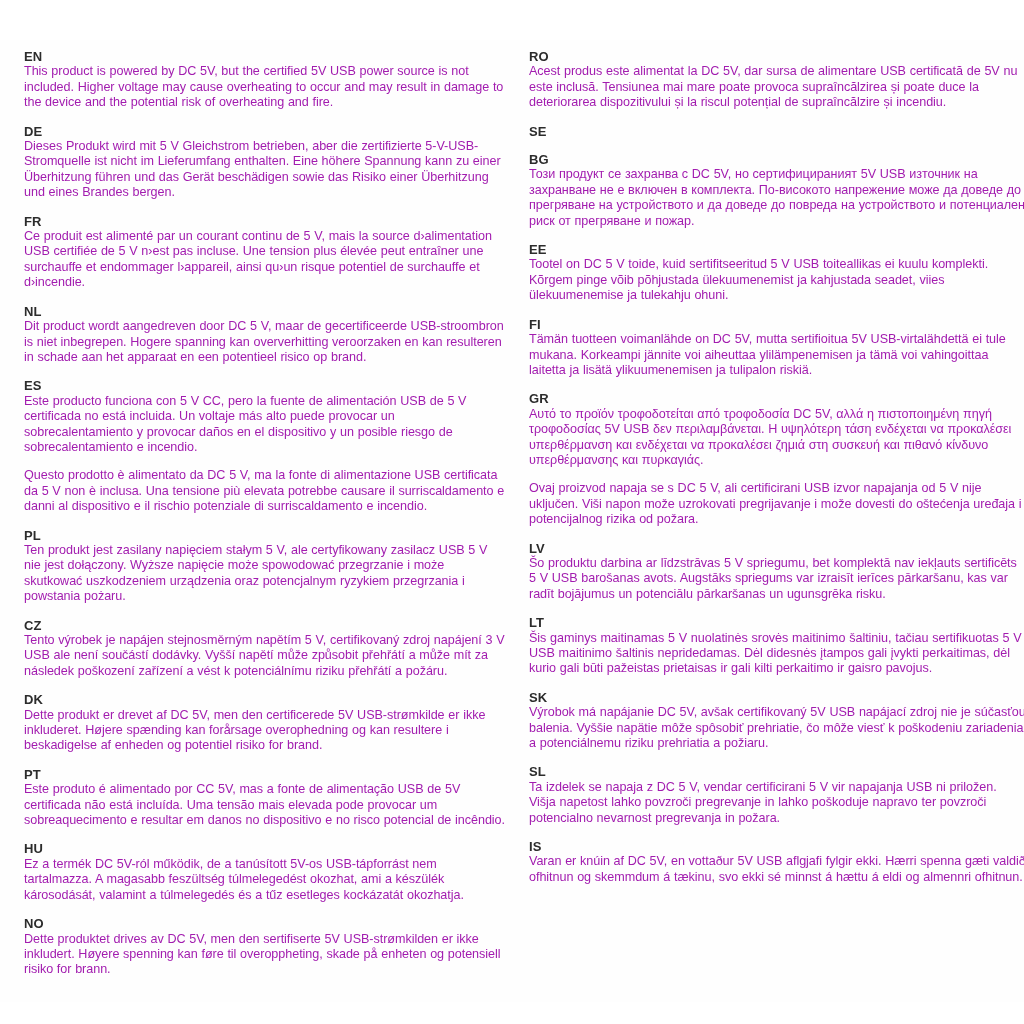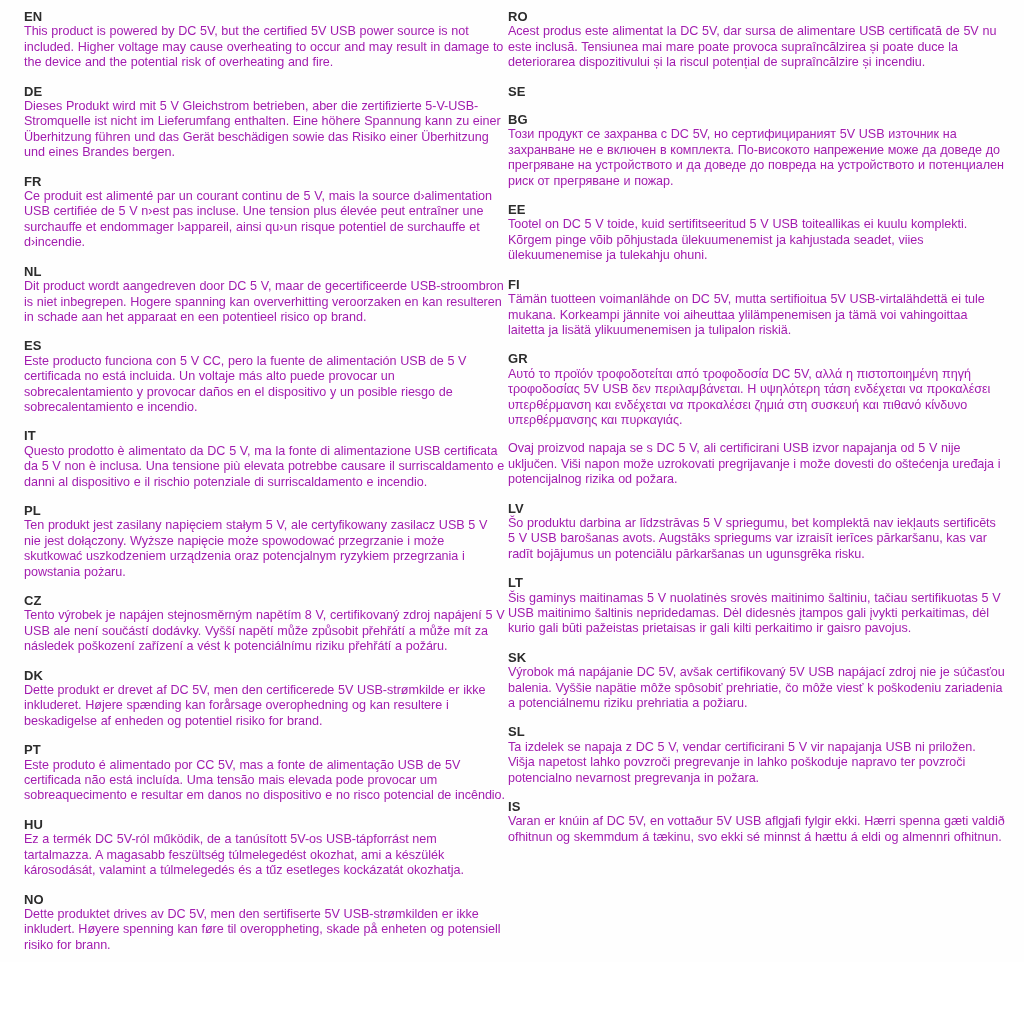--- a/index.html
+++ b/index.html
@@ -13,22 +13,23 @@
     overflow: hidden;
     font-family: "Liberation Sans", sans-serif;
     -webkit-font-smoothing: antialiased;
   }
   .page {
     box-sizing: border-box;
     width: 1024px;
     height: 962px;
     padding: 9px 12px 0 24px;
     display: flex;
-    gap: 2px;
+    gap: 23px;
     background: #fefefe;
+    margin-top: 40px;
   }
   .column {
     flex: 0 0 auto;
   }
   .column.left  { width: 482px; }
   .column.right { width: 497px; }
   .section {
     margin: 0 0 13px 0;
   }
   .lang-code {
@@ -72,32 +73,31 @@
     <div class="lang-code">NL</div>
     <p class="lang-text">Dit product wordt aangedreven door DC 5 V, maar de gecertificeerde USB-stroombron is niet inbegrepen. Hogere spanning kan oververhitting veroorzaken en kan resulteren in schade aan het apparaat en een potentieel risico op brand.</p>
   </section>
 
   <section class="section">
     <div class="lang-code">ES</div>
     <p class="lang-text">Este producto funciona con 5 V CC, pero la fuente de alimentación USB de 5 V certificada no está incluida. Un voltaje más alto puede provocar un sobrecalentamiento y provocar daños en el dispositivo y un posible riesgo de sobrecalentamiento e incendio.</p>
   </section>
 
   <section class="section">
-    <div class="lang-code">IT</div>
     <p class="lang-text">Questo prodotto è alimentato da DC 5 V, ma la fonte di alimentazione USB certificata da 5 V non è inclusa. Una tensione più elevata potrebbe causare il surriscaldamento e danni al dispositivo e il rischio potenziale di surriscaldamento e incendio.</p>
   </section>
 
   <section class="section">
     <div class="lang-code">PL</div>
     <p class="lang-text">Ten produkt jest zasilany napięciem stałym 5 V, ale certyfikowany zasilacz USB 5 V nie jest dołączony. Wyższe napięcie może spowodować przegrzanie i może skutkować uszkodzeniem urządzenia oraz potencjalnym ryzykiem przegrzania i powstania pożaru.</p>
   </section>
 
   <section class="section">
     <div class="lang-code">CZ</div>
-    <p class="lang-text">Tento výrobek je napájen stejnosměrným napětím 8 V, certifikovaný zdroj napájení 5 V USB ale není součástí dodávky. Vyšší napětí může způsobit přehřátí a může mít za následek poškození zařízení a vést k potenciálnímu riziku přehřátí a požáru.</p>
+    <p class="lang-text">Tento výrobek je napájen stejnosměrným napětím 5 V, certifikovaný zdroj napájení 3 V USB ale není součástí dodávky. Vyšší napětí může způsobit přehřátí a může mít za následek poškození zařízení a vést k potenciálnímu riziku přehřátí a požáru.</p>
   </section>
 
   <section class="section">
     <div class="lang-code">DK</div>
     <p class="lang-text">Dette produkt er drevet af DC 5V, men den certificerede 5V USB-strømkilde er ikke inkluderet. Højere spænding kan forårsage overophedning og kan resultere i beskadigelse af enheden og potentiel risiko for brand.</p>
   </section>
 
   <section class="section">
     <div class="lang-code">PT</div>
     <p class="lang-text">Este produto é alimentado por CC 5V, mas a fonte de alimentação USB de 5V certificada não está incluída. Uma tensão mais elevada pode provocar um sobreaquecimento e resultar em danos no dispositivo e no risco potencial de incêndio.</p>

